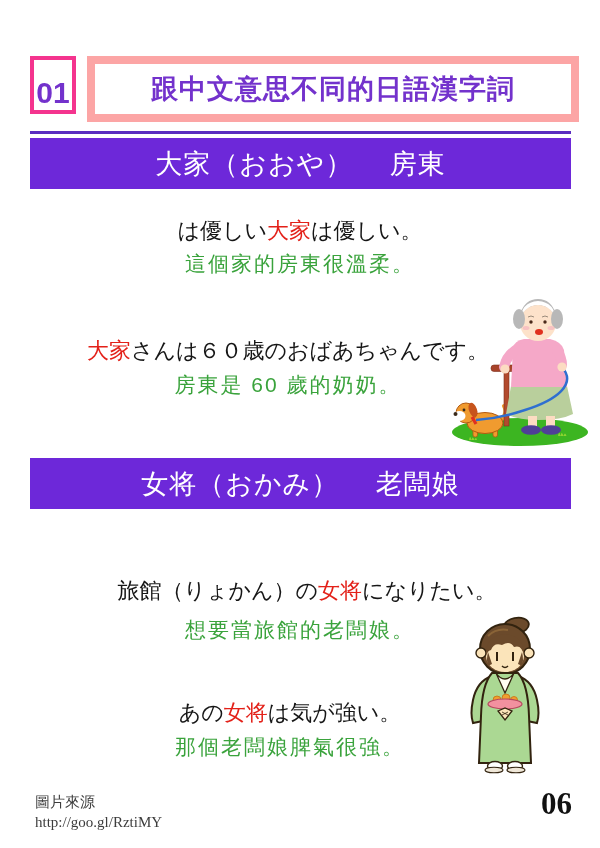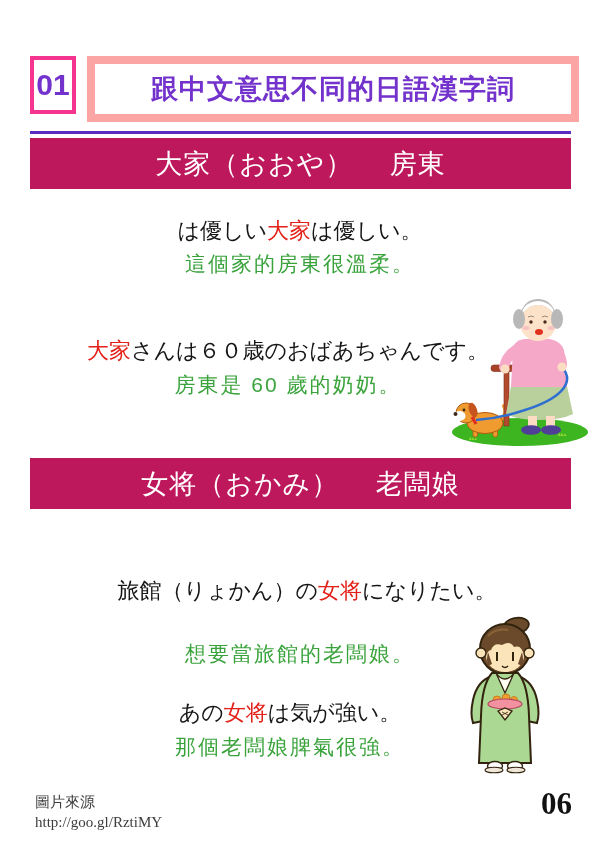--- a/index.html
+++ b/index.html
@@ -8,37 +8,37 @@
     width:600px;height:848px;
     background:#ffffff;
     margin:0 auto;
     overflow:hidden;
     font-family:"Liberation Sans","DejaVu Sans",sans-serif;
   }
   
   .num-box{
     position:absolute;left:30px;top:56px;width:38px;height:50px;
     border:4px solid #f4348e;
-    display:flex;align-items:center;justify-content:center;
+    display:flex;align-items:flex-end;justify-content:center;
     color:#7332cc;font-size:30px;font-weight:600;
   }
   .title-box{
     position:absolute;left:87px;top:56px;width:476px;height:50px;
     border:8px solid #fca5a5;
     display:flex;align-items:center;justify-content:center;
     color:#7332cc;font-size:27px;font-weight:bold;letter-spacing:1px;
   }
   .divider{
     position:absolute;left:30px;top:131px;width:541px;height:3px;
     background:#5a2dc0;
   }
   
   .banner{
     position:absolute;left:30px;width:541px;height:51px;
-    background:#be185d;
+    background:#6d28d9;
     display:flex;align-items:center;justify-content:center;
     color:#ffffff;font-size:27px;font-weight:500;letter-spacing:1px;
   }
   #banner-1{top:138px;}
   #banner-2{top:458px;}
   
   .jp-line{
     position:absolute;left:0;width:600px;text-align:center;
     font-family:"Liberation Serif","DejaVu Serif",serif;
     font-size:22px;color:#161616;white-space:nowrap;
@@ -47,21 +47,21 @@
   .zh-line{
     position:absolute;left:0;width:600px;text-align:center;
     font-family:"Liberation Sans","DejaVu Sans",sans-serif;
     font-size:21px;color:#3aa33c;letter-spacing:2px;white-space:nowrap;
   }
   #s1-jp{top:216px;}
   #s1-zh{top:250px;}
   #s2-jp{top:336px;left:-12px;}
   #s2-zh{top:371px;left:-12px;}
   #s3-jp{top:576px;padding-left:7px;}
-  #s3-zh{top:640px;}
+  #s3-zh{top:616px;}
   #s4-jp{top:698px;left:-10px;}
   #s4-zh{top:733px;left:-10px;}
   
   #grandma-illustration{position:absolute;left:445px;top:290px;width:150px;height:160px;}
   #okami-illustration{position:absolute;left:442px;top:616px;width:130px;height:160px;}
   
   .credit{
     position:absolute;left:35px;top:792px;
     font-family:"Liberation Serif","DejaVu Serif",serif;
     font-size:15px;color:#3c3c3c;line-height:1.35;

